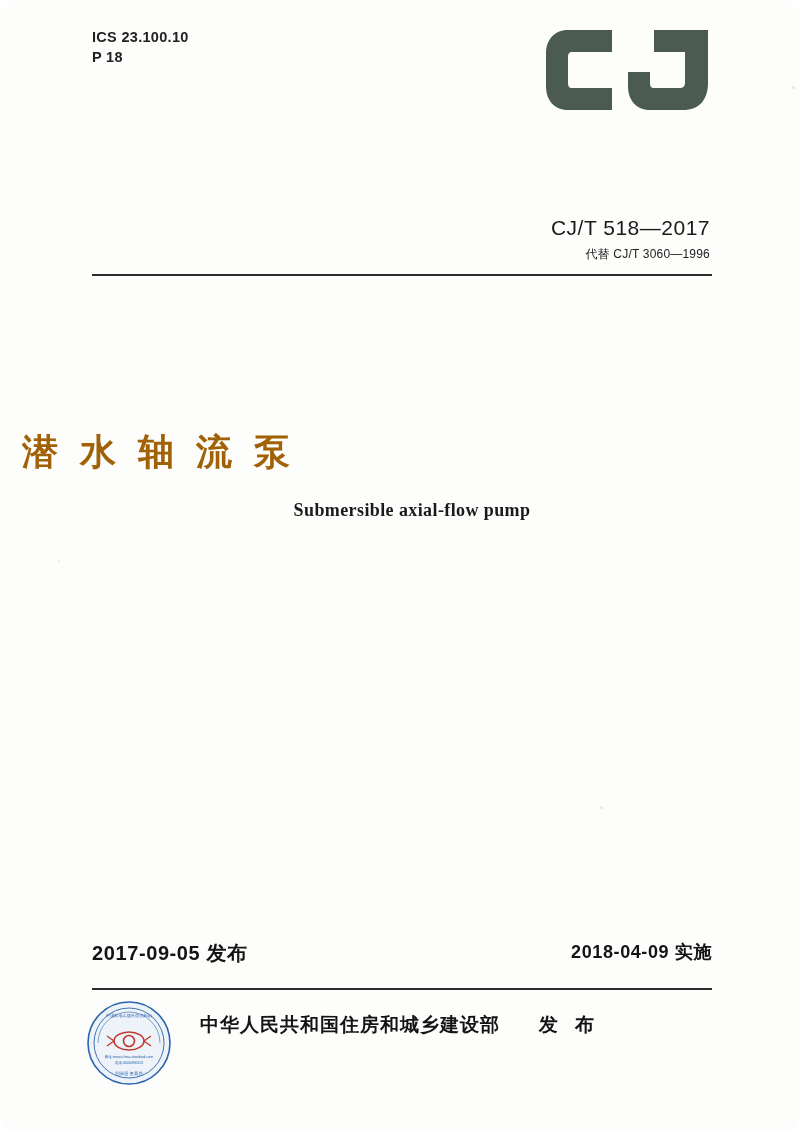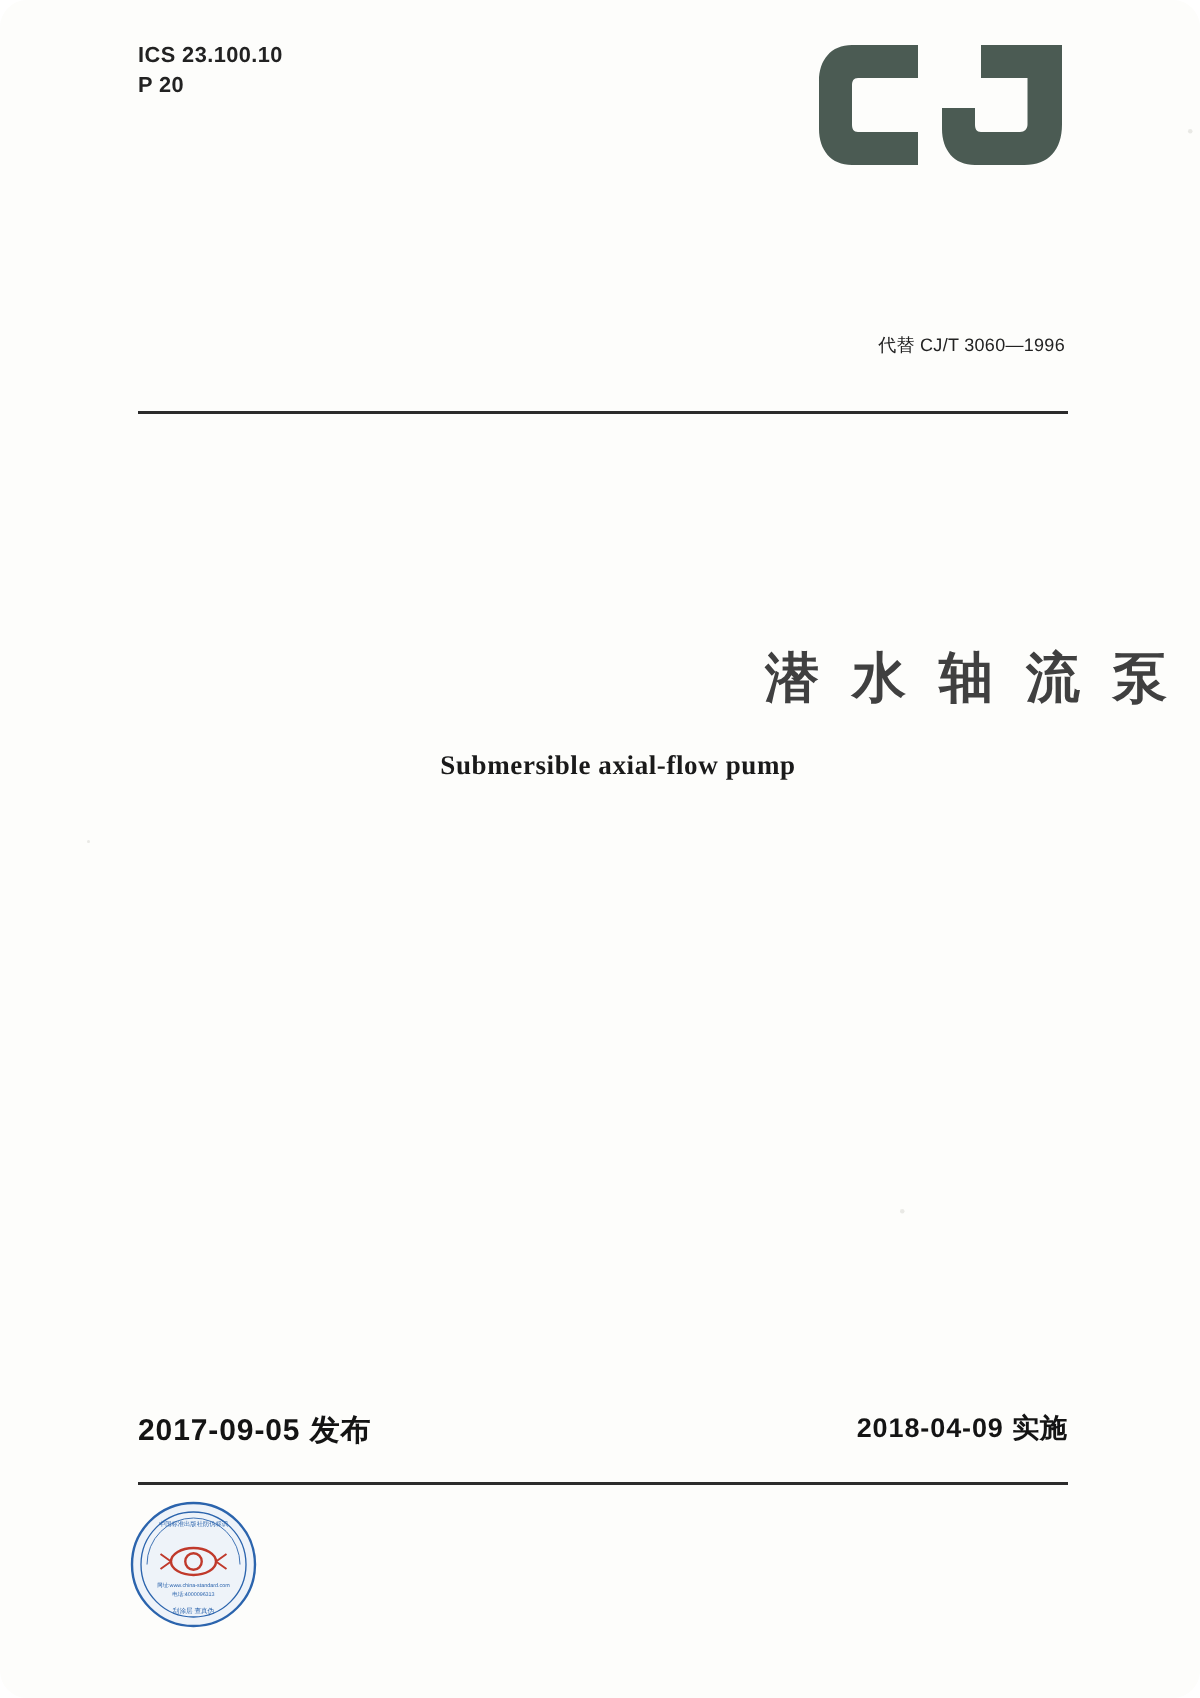--- a/index.html
+++ b/index.html
@@ -86,30 +86,30 @@
     right: 88px;
     height: 2px;
     background: #2b2b2b;
   }
   .rule-top { top: 274px; }
   .rule-bottom { top: 988px; }
 
   
   .doc-title {
     position: absolute;
-    left: 17px;
+    left: 0;
     right: 0;
     top: 428px;
-    text-align: right;
+    text-align: left;
     font-family: "Liberation Sans", sans-serif;
     font-weight: 700;
     font-size: 36px;
     letter-spacing: 22px;
     text-indent: 22px;
-    color: #404040;
+    color: #a16207;
   }
   .doc-title-en {
     position: absolute;
     left: 0;
     right: 0;
     top: 500px;
     text-align: center;
     font-family: "Liberation Serif", serif;
     font-weight: 700;
     font-size: 18px;
@@ -177,47 +177,53 @@
 <body>
 
 <div class="page">
 
   <div class="speck" style="left:792px; top:86px; width:3px; height:3px;"></div>
   <div class="speck" style="left:600px; top:806px; width:3px; height:3px;"></div>
   <div class="speck" style="left:58px; top:560px; width:2px; height:2px;"></div>
 
   <div class="ics-block">
     <div>ICS 23.100.10</div>
-    <div>P 20</div>
+    <div>P 18</div>
   </div>
 
   <div class="cj-logo">
     <svg width="170" height="88" viewBox="0 0 170 88" xmlns="http://www.w3.org/2000/svg" aria-hidden="true">
 
       <path d="M70 4 H26 C12 4 4 14 4 28 V60 C4 74 12 84 26 84 H70 V62 H30 C27 62 26 60 26 57 V31 C26 28 27 26 30 26 H70 Z" fill="#4b5b53"></path>
 
       <path d="M112 4 H166 V57 C166 74 157 84 141 84 H108 C94 84 86 74 86 60 V46 H108 V57 C108 60 109 62 112 62 H138 C141 62 143 60 143 57 V26 H112 Z" fill="#4b5b53"></path>
     </svg>
   </div>
 
 
   <div class="std-number">
+    <div class="num">CJ/T 518—2017</div>
     <div class="replace">代替 CJ/T 3060—1996</div>
   </div>
 
   <div class="rule rule-top"></div>
 
   <div class="doc-title">潜水轴流泵</div>
   <div class="doc-title-en">Submersible axial-flow pump</div>
 
   <div class="date-issue">2017-09-05 发布</div>
   <div class="date-effective">2018-04-09 实施</div>
 
   <div class="rule rule-bottom"></div>
 
+  <div class="publisher">
+    <span>中华人民共和国住房和城乡建设部</span>
+    <span class="sep"></span>
+    <span class="pub-word">发 布</span>
+  </div>
 
   <div class="seal">
     <svg width="86" height="86" viewBox="0 0 86 86" xmlns="http://www.w3.org/2000/svg" aria-hidden="true">
       <circle cx="43" cy="43" r="41" fill="#eef3f9" stroke="#2b64ad" stroke-width="1.6"></circle>
       <circle cx="43" cy="43" r="35" fill="none" stroke="#2b64ad" stroke-width="0.9"></circle>
       <path d="M12 43 a31 31 0 0 1 62 0" fill="none" stroke="#2b64ad" stroke-width="0.6"></path>
       <text x="43" y="17" font-size="4.2" fill="#2b64ad" text-anchor="middle" font-family="Liberation Sans, sans-serif">中国标准出版社防伪标识</text>
 
       <g transform="translate(43,41)">
         <ellipse cx="0" cy="0" rx="15" ry="9" fill="none" stroke="#c0392b" stroke-width="1.6"></ellipse>

